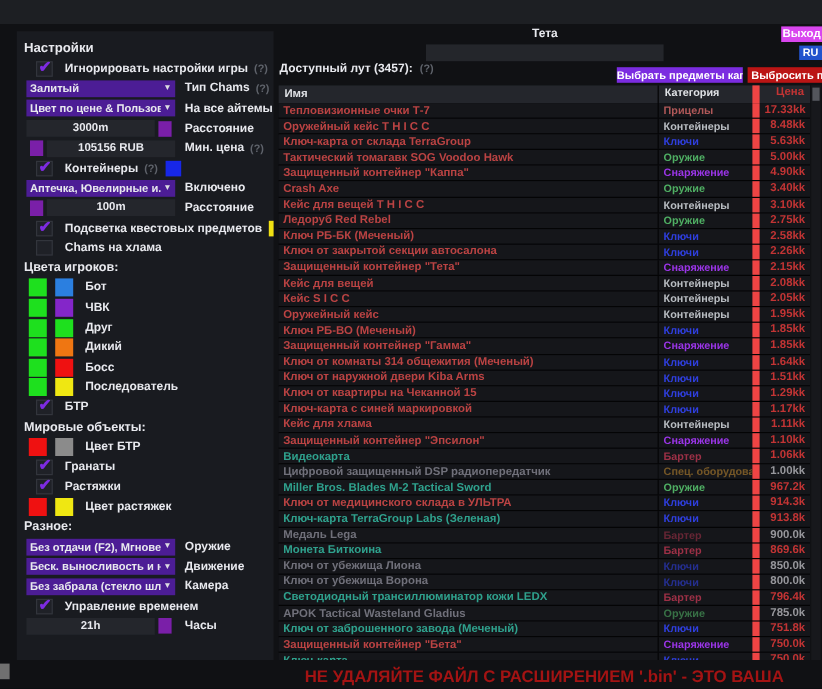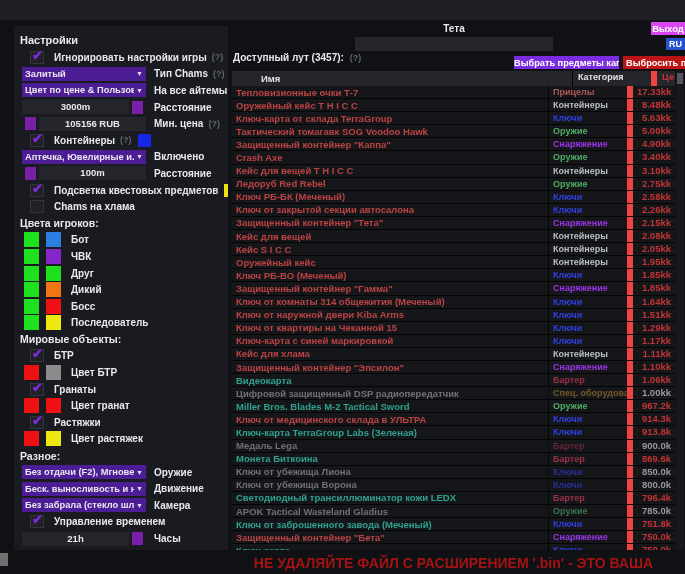--- a/index.html
+++ b/index.html
@@ -36,21 +36,21 @@
   .btn-ru { left:666px; top:38px; width:19px; height:12px; background:#2253cd; font-size:9px; }
   .btn-kappa { left:514px; top:56px; width:105px; height:13px; background:#7b2ce0; font-size:9.2px; }
   .btn-drop { left:623px; top:56px; width:62px; height:13px; background:#bb1515; font-size:9.2px; text-align:left; padding-left:3px; }
   .loot-title { position:absolute; left:233px; top:52px; color:#e8e9ee; font-size:10px; }
   .loot-title .help { margin-left:6px; }
 
   
   .loot-table { position:absolute; left:232px; top:71px; width:443px; height:479px; overflow:hidden; background:#101114; }
   .thead, .trow { display:grid; grid-template-columns:316px 79px 1fr; align-items:center; }
   .thead { height:15px; background:#24262c; color:#e0e2e6; font-size:10px; }
-  .thead .cell { padding:0 5px;margin-left:24px; }
+  .thead .cell { padding:0 5px; }
   .thead .price { text-align:right; }
   .trow { height:13.1px; background:#15161a; border-bottom:1px solid #040405; cursor:pointer; }
   .cell { padding:0 4px; white-space:nowrap; overflow:hidden; font-size:9.5px; }
   .cat { font-size:9px; border-left:1px solid #040405; height:100%; line-height:12px; }
   .price { text-align:right; color:#c23434; border-left:6px solid #ef4444; height:100%; line-height:12px; }
   .trow.dim .cat { opacity:.6; }
   .scrollstrip { position:absolute; left:676px; top:71px; width:8px; height:479px; background:#17181c; }
   .thumb { position:absolute; left:1px; top:2px; width:6px; height:11px; background:#54565c; cursor:grab; }
   .warning { position:absolute; left:232px; top:555px; width:443px; text-align:center; color:#a31313; font-size:14px; }
   .corner-box { position:absolute; left:0; top:553px; width:8px; height:13px; background:#707070; }
@@ -172,44 +172,37 @@
           </span>
           <span class="clbl">Босс</span>
         </div>
         <div class="srow">
           <span class="colors-ind">
             <span class="cswatch" style="background: rgb(30, 224, 30);"></span>
             <span class="cswatch" style="background: rgb(239, 231, 18);"></span>
           </span>
           <span class="clbl">Последователь</span>
         </div>
+        <div class="srow">
+          <span class="check on"></span>
+          <span class="clbl">БТР</span>
+        </div>
         <div class="srow shead">
           <span>Мировые объекты:</span>
         </div>
         <div class="srow">
-          <span class="check on"></span>
-          <span class="clbl">БТР</span>
-        </div>
-        <div class="srow">
           <span class="colors-ind">
             <span class="cswatch" style="background: rgb(239, 17, 17);"></span>
             <span class="cswatch" style="background: rgb(139, 139, 139);"></span>
           </span>
           <span class="clbl">Цвет БТР</span>
         </div>
         <div class="srow">
           <span class="check on"></span>
           <span class="clbl">Гранаты</span>
-        </div>
-        <div class="srow">
-          <span class="colors-ind">
-            <span class="cswatch" style="background: rgb(239, 17, 17);"></span>
-            <span class="cswatch" style="background: rgb(239, 17, 17);"></span>
-          </span>
-          <span class="clbl">Цвет гранат</span>
         </div>
         <div class="srow">
           <span class="check on"></span>
           <span class="clbl">Растяжки</span>
         </div>
         <div class="srow">
           <span class="colors-ind">
             <span class="cswatch" style="background: rgb(239, 17, 17);"></span>
             <span class="cswatch" style="background: rgb(239, 231, 18);"></span>
           </span>

